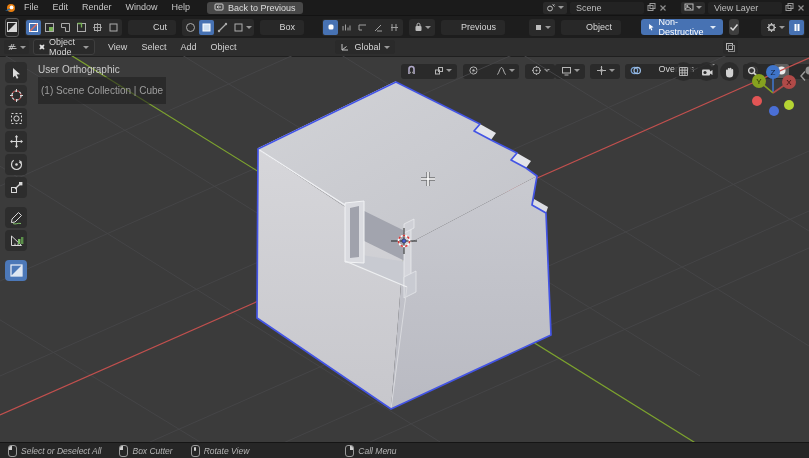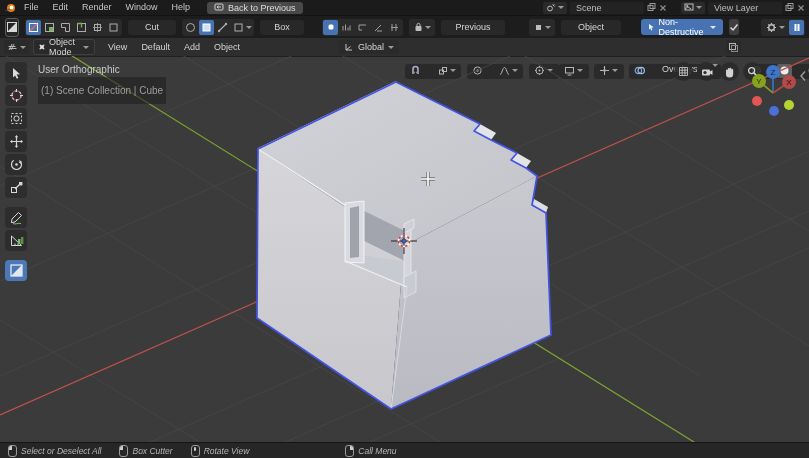--- a/index.html
+++ b/index.html
@@ -15,21 +15,21 @@
            padding:0 7px;margin-left:10px;color:#dedede;}
   .selgroup{display:flex;align-items:center;gap:3px;margin-left:14px;}
   .selfield{background:#232323;border-radius:2px;height:12px;line-height:12px;padding:0 6px;min-width:62px;color:#bdbdbd;}
   .iconbtn{display:flex;align-items:center;gap:2px;background:#2a2a2a;border-radius:2px;height:12px;padding:0 3px;}
 
   
   #toolrow{top:16px;height:22px;background:#1d1d1d;font-size:9px;color:#cfcfcf;padding:0 5px;gap:6px;}
   .igroup{display:flex;background:#2a2a2a;border-radius:3px;padding:1px;gap:1px;align-items:center;}
   .ibtn{width:15px;height:15px;display:flex;align-items:center;justify-content:center;border-radius:2px;}
   .ibtn.active{background:#4772b3;}
-  .field{background:#282828;border-radius:3px;height:15px;line-height:15px;padding:0 9px;color:#d6d6d6;text-align:center;}
+  .field{background:#282828;border-radius:3px;height:15px;line-height:15px;padding:0 9px;color:#d6d6d6;text-align:right;}
   .caret{width:0;height:0;border-left:3px solid transparent;border-right:3px solid transparent;border-top:3.5px solid #9a9a9a;display:inline-block;}
   .bluebtn{display:flex;align-items:center;gap:4px;background:#4772b3;border-radius:3px;height:16px;padding:0 7px;color:#fff;}
   .graybtn{display:flex;align-items:center;justify-content:center;background:#3e3e3e;border-radius:3px;height:16px;width:17px;}
   .toolshow{width:24px;height:17px;border:1px solid #5c5c5c;border-radius:3px;background:#262626;
             display:flex;align-items:center;justify-content:center;}
 
   
   #vheader{top:38px;height:18px;background:#2e2e2e;border-bottom:1px solid #1f1f1f;font-size:9px;color:#d3d3d3;padding:0 4px;}
   .vmenu{padding:0 7px;line-height:18px;}
   .drop{display:flex;align-items:center;gap:4px;background:#2a2a2a;border:1px solid #3f3f3f;border-radius:3px;height:14px;padding:0 5px;color:#d6d6d6;justify-content:flex-end;}
@@ -277,21 +277,21 @@
         <rect x="2" y="2" width="6" height="6" fill="#e5e5e5"></rect>
         <circle cx="2" cy="2" r="1.1" fill="#fff"></circle>
           <circle cx="8" cy="2" r="1.1" fill="#fff"></circle>
         <circle cx="2" cy="8" r="1.1" fill="#fff"></circle>
           <circle cx="8" cy="8" r="1.1" fill="#fff"></circle>
       </svg>
       <span>Object Mode</span>
       <span class="caret"></span>
     </div>
     <span class="vmenu" style="margin-left:6px">View</span>
-    <span class="vmenu">Default</span>
+    <span class="vmenu">Select</span>
     <span class="vmenu">Add</span>
     <span class="vmenu">Object</span>
 
     <div style="margin-left:92px;display:flex;align-items:center;gap:6px">
       <div class="drop" style="border:none;background:#2a2a2a">
         <svg width="10" height="10" viewBox="0 0 10 10">
           <path d="M2,8 V2 M2,8 H8 M2,8 L6.5,4.5" stroke="#c3c3c3" fill="none"></path>
         </svg>
         <span>Global</span>
         <span class="caret"></span>

